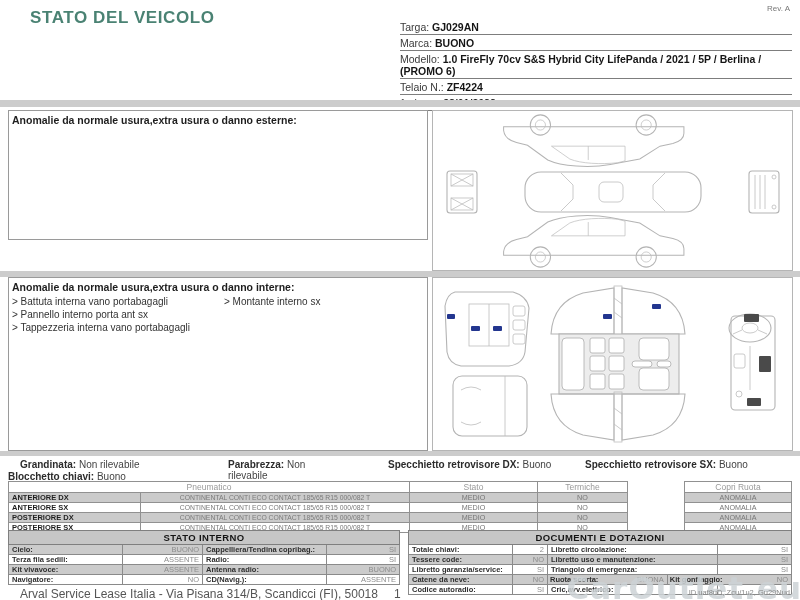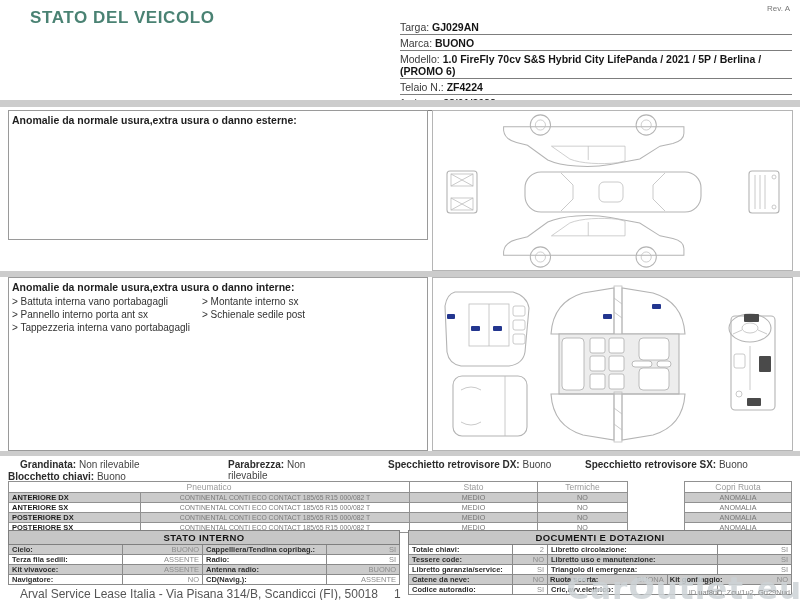--- a/index.html
+++ b/index.html
@@ -14,21 +14,21 @@
 
   .info-col { font-size:10.5px; }
   .info-row { border-bottom:1px solid #7d7d7d; padding:2px 0 1px 0; line-height:12px; }
   .ilbl { color:#3a3a3a; }
   .ival { font-weight:bold; color:#151515; }
 
   .band { background:#cccccc; left:0; width:800px; }
 
   .box { border:1px solid #9a9a9a; background:#fff; box-sizing:border-box; }
   .sec-head { font-weight:bold; font-size:10.5px; color:#1e1e1e; padding:3px 5px 1px 3px; }
-  .items-wrap { display:flex; padding:2px 3px; }
+  .items-wrap { display:flex; padding:2px 3px;justify-content:space-between; }
   .items-col { font-size:10px; color:#333; line-height:11px; }
   .items-col .item { margin-bottom:2px; }
 
   .diagram-svg { display:block; }
   .sk { fill:none; stroke:#b4b4b4; stroke-width:1.1; }
   .sk-thin { fill:none; stroke:#bdbdbd; stroke-width:.8; }
   .floorfill { fill:#ededed; stroke:#b4b4b4; stroke-width:1.1; }
   .seat { fill:#ffffff; stroke:#b4b4b4; stroke-width:.9; }
   .marker { fill:#23368f; stroke:none; }
   .darkbit { fill:#4a4a4a; stroke:none; }
@@ -157,21 +157,20 @@
   <div class="abs box" style="left:8px; top:277px; width:420px; height:174px;">
     <div class="sec-head">Anomalie da normale usura,extra usura o danno interne:</div>
     <div class="items-wrap">
       <div class="items-col" style="width:190px;">
         <div class="item">&gt; Battuta interna vano portabagagli</div>
         <div class="item">&gt; Pannello interno porta ant sx</div>
         <div class="item">&gt; Tappezzeria interna vano portabagagli</div>
       </div>
       <div class="items-col" style="width:200px;">
         <div class="item">&gt; Montante interno sx</div>
-        <div class="item">&gt; Schienale sedile post</div>
       </div>
     </div>
   </div>
 
   <div class="abs box" style="left:432px; top:277px; width:361px; height:174px; border-color:#b5b5b5;">
     <svg class="diagram-svg" width="359" height="172" viewBox="0 0 359 172">
 
       <g>
         <path class="sk" d="M22,14 h58 q14,4 16,16 l-4,44 q-2,12 -16,14 h-48 q-12,-2 -14,-14 l-2,-46 q2,-12 10,-14 z"></path>
         <rect class="sk-thin" x="36" y="26" width="40" height="42"></rect>

